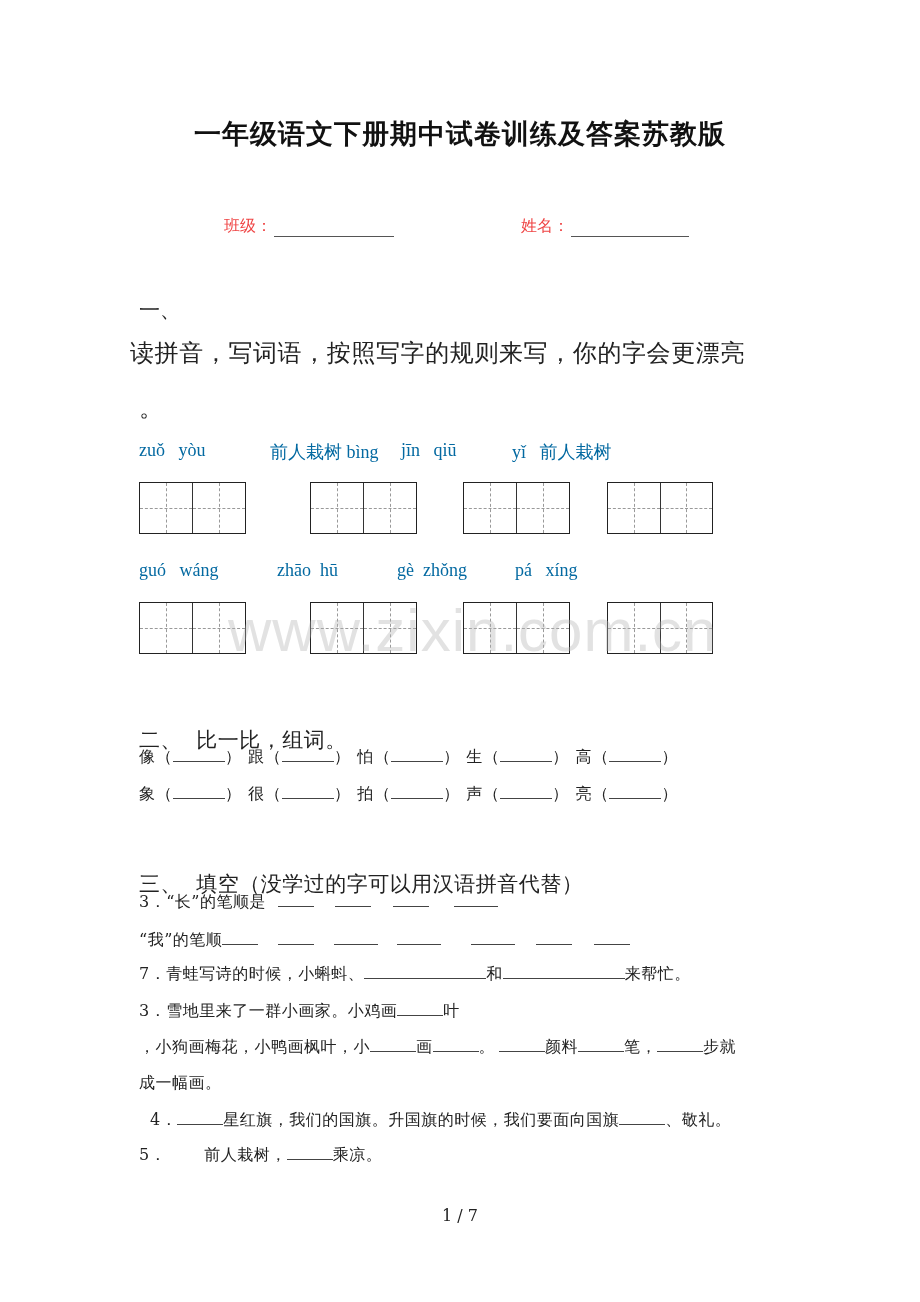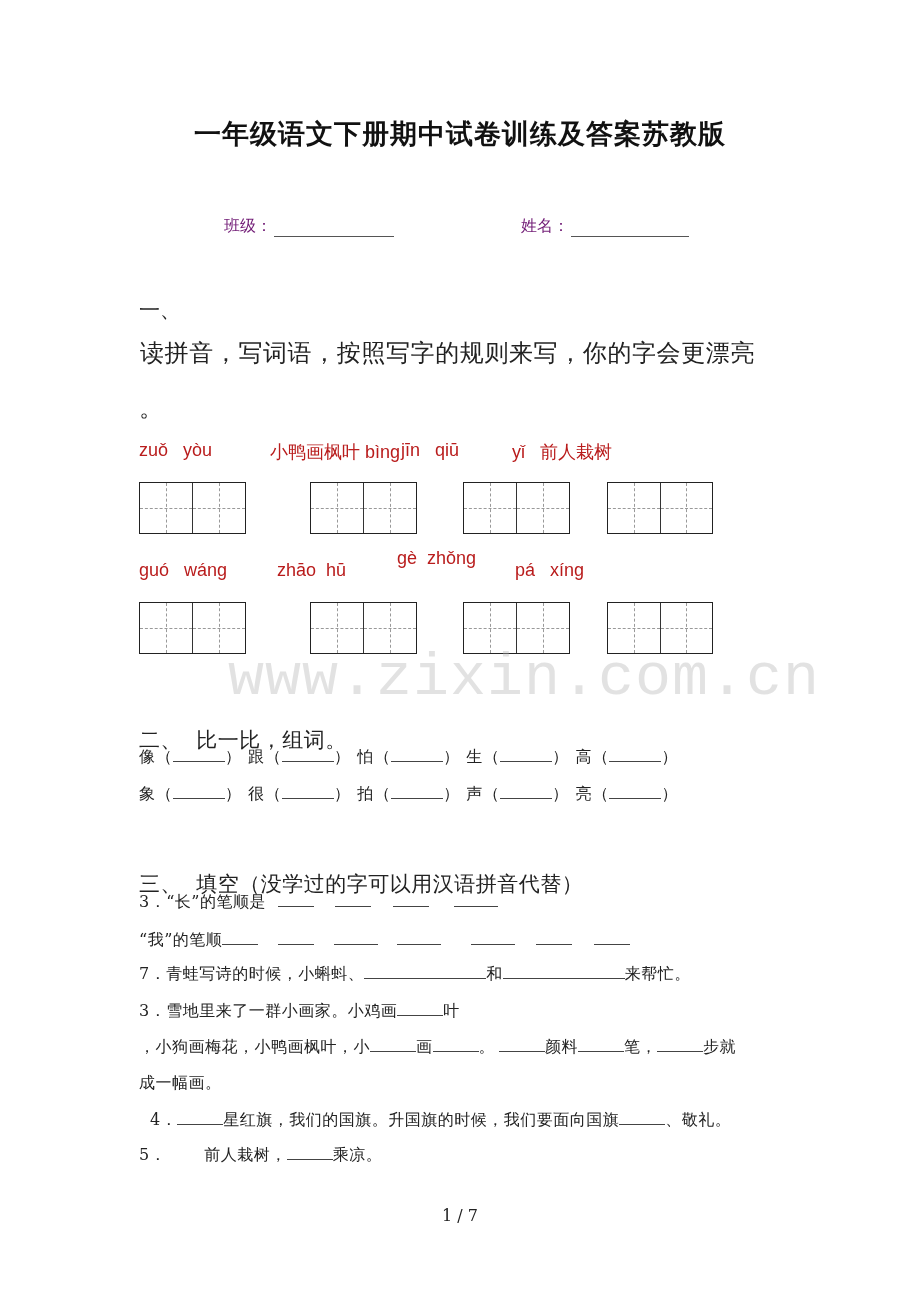--- a/index.html
+++ b/index.html
@@ -1,57 +1,57 @@
 <!DOCTYPE html>
 <html><head>
 <meta charset="utf-8">
 <style>
   html, body { margin:0; padding:0; background:#ffffff; }
   body { width:920px; height:1302px; position:relative; overflow:hidden;
          font-family:"DejaVu Serif","Liberation Serif",serif; color:#111; }
   .abs { position:absolute; white-space:nowrap; }
   .title { left:0; width:920px; top:116px; text-align:center; font-size:27px; font-weight:bold;
            font-family:"DejaVu Sans","Liberation Sans",sans-serif; letter-spacing:1px; color:#111; }
-  .info { top:216px; font-size:16px; color:#701a75; }
+  .info { top:216px; font-size:16px; color:#ef4444; }
   .info .blank { display:inline-block; border-bottom:1px solid #555; vertical-align:bottom; height:18px; margin-left:2px; }
   .sec-num { font-size:21px; color:#222; }
   .instr { font-size:24px; color:#222; letter-spacing:0.6px; }
-  .pinyin { font-family:Liberation Sans, sans-serif; font-size:18px; color:#b91c1c; }
+  .pinyin { font-family:Liberation Serif, serif; font-size:18px; color:#0369a1; }
   .tian { position:absolute; height:52px; border:1.5px solid #222; box-sizing:border-box; display:flex; }
   .tian .cell { position:relative; flex:1; height:100%; }
   .tian .cell + .cell { border-left:1.5px solid #333; }
   .tian .cell::before { content:""; position:absolute; left:50%; top:0; bottom:0; border-left:1px dashed #999; }
   .tian .cell::after { content:""; position:absolute; top:50%; left:0; right:0; border-top:1px dashed #999; }
   .sec-head { font-size:21px; color:#222; letter-spacing:0.5px;margin-top:24px; }
   .cmp { font-size:16px; color:#222; letter-spacing:1px; }
   .cmp .u { display:inline-block; width:52px; border-bottom:1px solid #444; height:15px; vertical-align:baseline; }
   .ln { font-size:16px; color:#222; letter-spacing:0.5px; }
   .ln .u { display:inline-block; border-bottom:1px solid #444; height:14px; vertical-align:baseline; }
-  .watermark { left:228px; top:596px; font-family:Liberation Mono, monospace;
-               font-size:60px; color:rgba(180,180,180,0.38); letter-spacing:1px; pointer-events:none;margin-top:48px; }
+  .watermark { left:228px; top:596px; font-family:Liberation Sans, sans-serif;
+               font-size:60px; color:rgba(180,180,180,0.38); letter-spacing:1px; pointer-events:none; }
   .footer { left:0; width:920px; top:1206px; text-align:center; font-size:16px; color:#222; }
 </style>
 </head>
 <body>
 
 <div class="abs title">一年级语文下册期中试卷训练及答案苏教版</div>
 
 <div class="abs info" style="left:224px;">
   <span>班级：</span><span class="blank" style="width:120px;"></span>
 </div>
 <div class="abs info" style="left:521px;">
   <span>姓名：</span><span class="blank" style="width:118px;"></span>
 </div>
 
 <div class="abs sec-num" style="left:139px; top:296px;">一、</div>
-<div class="abs instr" style="left:140px; top:337px;">读拼音，写词语，按照写字的规则来写，你的字会更漂亮</div>
+<div class="abs instr" style="left:130px; top:337px;">读拼音，写词语，按照写字的规则来写，你的字会更漂亮</div>
 <div class="abs instr" style="left:139px; top:392px;">。</div>
 
 <div class="abs pinyin" style="left:139px; top:440px; white-space:pre;">zuǒ   yòu</div>
-<div class="abs pinyin" style="left:270px; top:440px; white-space:pre;">小鸭画枫叶 bìng</div>
+<div class="abs pinyin" style="left:270px; top:440px; white-space:pre;">前人栽树 bìng</div>
 <div class="abs pinyin" style="left:401px; top:440px; white-space:pre;">jīn   qiū</div>
 <div class="abs pinyin" style="left:512px; top:440px; white-space:pre;">yǐ   前人栽树</div>
 
 <div class="tian" style="left:139px; top:482px; width:107px;">
     <div class="cell"></div>
     <div class="cell"></div>
   </div>
 <div class="tian" style="left:310px; top:482px; width:107px;">
     <div class="cell"></div>
     <div class="cell"></div>
@@ -60,21 +60,21 @@
     <div class="cell"></div>
     <div class="cell"></div>
   </div>
 <div class="tian" style="left:607px; top:482px; width:106px;">
     <div class="cell"></div>
     <div class="cell"></div>
   </div>
 
 <div class="abs pinyin" style="left:139px; top:560px; white-space:pre;">guó   wáng</div>
 <div class="abs pinyin" style="left:277px; top:560px; white-space:pre;">zhāo  hū</div>
-<div class="abs pinyin" style="left:397px; top:548px; white-space:pre;">gè  zhǒng</div>
+<div class="abs pinyin" style="left:397px; top:560px; white-space:pre;">gè  zhǒng</div>
 <div class="abs pinyin" style="left:515px; top:560px; white-space:pre;">pá   xíng</div>
 
 <div class="tian" style="left:139px; top:602px; width:107px;">
     <div class="cell"></div>
     <div class="cell"></div>
   </div>
 <div class="tian" style="left:310px; top:602px; width:107px;">
     <div class="cell"></div>
     <div class="cell"></div>
   </div>

